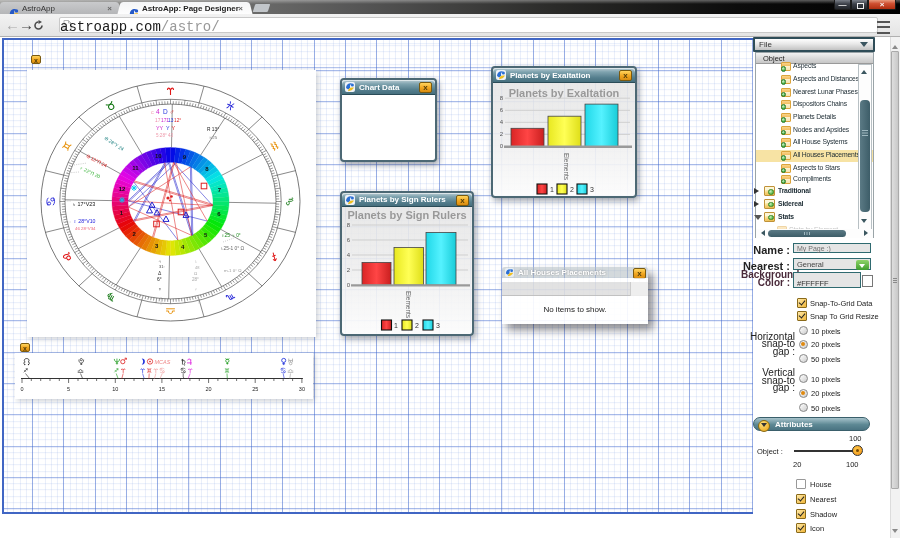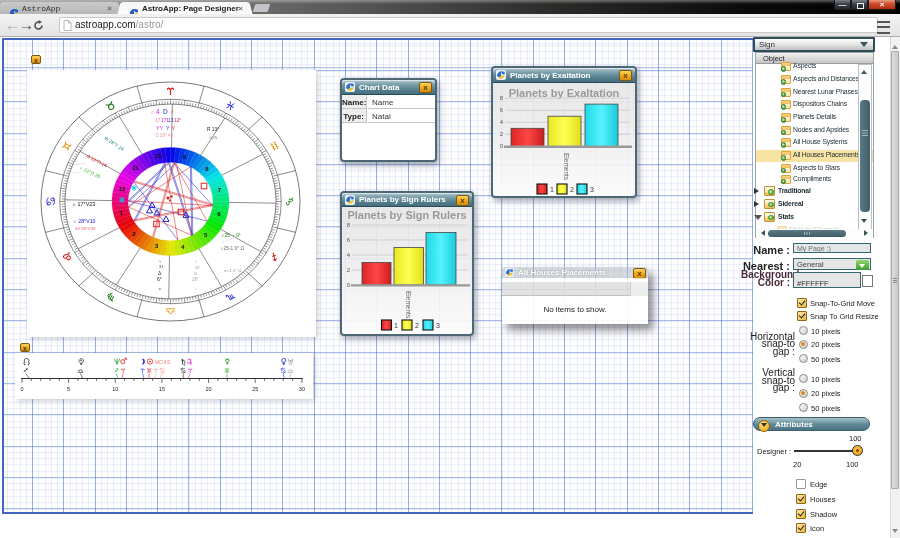--- a/index.html
+++ b/index.html
@@ -4,34 +4,34 @@
 html,body{margin:0;padding:0;}
 body{width:900px;height:538px;overflow:hidden;position:relative;font-family:"Liberation Sans",sans-serif;background:#fff;}
 .abs{position:absolute;}
 
 #titlebar{left:0;top:0;width:900px;height:14px;background:linear-gradient(90deg,#9a9a98 0%,#7d7d7b 18%,#555 40%,#2a2a28 62%,#0c0c0c 82%,#000 100%);}
 #titlebar:before{content:"";position:absolute;left:0;top:0;width:100%;height:4px;background:linear-gradient(180deg,rgba(255,255,255,.35),rgba(255,255,255,0));}
 .tab{position:absolute;top:2px;height:12px;border-radius:4px 4px 0 0;}
 .tab:before{content:"";position:absolute;left:-3px;top:0;width:8px;height:100%;background:inherit;transform:skewX(-14deg);border-radius:3px 0 0 0;}
 .tab:after{content:"";position:absolute;right:-3px;top:0;width:8px;height:100%;background:inherit;transform:skewX(14deg);border-radius:0 3px 0 0;}
 #tab1{left:2px;width:115px;background:linear-gradient(180deg,#c9cacc,#b5b6b8);}
-#tab1 .tt{color:#333;font-family:Liberation Mono, monospace;}
+#tab1 .tt{color:#333;}
 #tab2{left:122px;width:126px;background:linear-gradient(180deg,#f4f5f6,#fdfdfd);}
 .tab .fav{position:absolute;left:7px;top:2px;}
 .tt{position:absolute;left:20px;top:2px;font-size:8px;color:#222;white-space:nowrap;}
 .tclose{position:absolute;right:5px;top:2px;font-size:8px;color:#666;font-weight:bold;}
 #newtab{left:254px;top:4px;width:15px;height:8px;background:#c2c6ca;transform:skewX(-18deg);border-radius:1px;}
 .winbtn{top:0;height:10px;border:1px solid #1b1b1b;border-top:none;box-sizing:border-box;}
 #wmin{left:834px;width:17px;background:linear-gradient(180deg,#7a7f88,#3c4048 45%,#23262b);border-radius:0 0 0 2px;}
 #wmax{left:851px;width:17px;background:linear-gradient(180deg,#7a7f88,#3c4048 45%,#23262b);}
 #wclose{left:868px;width:28px;background:linear-gradient(180deg,#e89b7e,#cf5032 40%,#b02d0f);border-radius:0 0 2px 0;}
 .wglyph{position:absolute;color:#f5f5f5;font-size:8px;font-weight:bold;line-height:10px;width:100%;text-align:center;}
 #toolbar{left:0;top:14px;width:900px;height:23px;background:linear-gradient(180deg,#f2f2f2,#e4e4e4);border-bottom:1px solid #b0b0b0;box-sizing:border-box;}
 #urlbox{left:59px;top:17px;width:819px;height:16px;background:#fff;border:1px solid #c9c9c9;border-radius:2px;box-sizing:border-box;}
-#urltext{left:75px;top:19px;font-size:10px;color:#1a1a1a;}
+#urltext{left:60px;top:19px;font-size:14px;color:#1a1a1a;font-family:Liberation Mono, monospace;}
 #urltext span{color:#999;}
 .navarrow{top:19px;font-size:13px;font-weight:bold;}
 #hamburger{left:877px;top:21px;width:13px;height:9px;border-top:2px solid #555;border-bottom:2px solid #555;}
 #hamburger:before{content:"";position:absolute;left:0;top:3px;width:13px;height:2px;background:#555;}
 
 #canvas{left:0;top:37px;width:890px;height:501px;background:#fff;}
 #gridborder{left:2px;top:38px;width:753px;height:476px;border:2px solid #4166c4;box-sizing:border-box;}
 #grid{left:0px;top:0px;width:749px;height:472px;
 background:
  repeating-linear-gradient(to right, rgba(62,102,205,.48) 0 1px, transparent 1px 31.3px),
@@ -491,26 +491,20 @@
  <div class="phead">
       <svg style="position:absolute;left:3px;top:2px;" width="10" height="10" viewBox="0 0 10 10">
         <rect width="10" height="10" rx="2" fill="#eef2f8"></rect>
         <path d="M1,6 C1,2.5 4,0.8 7,1.5 C5.2,2.5 4.6,4 5.2,5.8 L3.2,7.5 Z" fill="#2b6fd4"></path>
         <path d="M3,9.2 C3.2,6.5 5.5,4.8 9,5.6 C7.8,7.8 5.8,9.2 3,9.2 Z" fill="#f0c020"></path>
         <circle cx="7.4" cy="3" r="1.5" fill="#2b6fd4"></circle>
       </svg>
       <span class="ptitle">Chart Data</span>
       <span class="xbtn" style="right:3px;top:1.5px;"></span>
     </div>
- <div style="position:absolute;left:0;top:15px;width:100%;height:29px;font-size:8px;">
-  <div style="position:absolute;left:0;top:0;width:25px;height:14px;background:#ededed;border-right:1px solid #c4c4c4;border-bottom:1px solid #c4c4c4;text-align:right;font-weight:bold;color:#222;padding:2.5px 2px 0 0;box-sizing:border-box;">Name:</div>
-  <div style="position:absolute;left:26px;top:0;width:67px;height:14px;border-bottom:1px solid #c4c4c4;color:#333;padding:2.5px 0 0 4px;box-sizing:border-box;">Name</div>
-  <div style="position:absolute;left:0;top:14px;width:25px;height:14px;background:#ededed;border-right:1px solid #c4c4c4;border-bottom:1px solid #c4c4c4;text-align:right;font-weight:bold;color:#222;padding:2.5px 2px 0 0;box-sizing:border-box;">Type:</div>
-  <div style="position:absolute;left:26px;top:14px;width:67px;height:14px;border-bottom:1px solid #c4c4c4;color:#333;padding:2.5px 0 0 4px;box-sizing:border-box;">Natal</div>
- </div>
 </div>
 
 <div class="panel" style="left:491px;top:66px;width:146px;height:132px;background:linear-gradient(180deg,rgba(228,228,228,.9) 0%,rgba(238,238,238,.88) 55%,rgba(252,252,252,.95) 100%);">
  <div class="phead">
       <svg style="position:absolute;left:3px;top:2px;" width="10" height="10" viewBox="0 0 10 10">
         <rect width="10" height="10" rx="2" fill="#eef2f8"></rect>
         <path d="M1,6 C1,2.5 4,0.8 7,1.5 C5.2,2.5 4.6,4 5.2,5.8 L3.2,7.5 Z" fill="#2b6fd4"></path>
         <path d="M3,9.2 C3.2,6.5 5.5,4.8 9,5.6 C7.8,7.8 5.8,9.2 3,9.2 Z" fill="#f0c020"></path>
         <circle cx="7.4" cy="3" r="1.5" fill="#2b6fd4"></circle>
       </svg>
@@ -619,21 +613,21 @@
  <span class="xbtn" style="right:2px;top:0.5px;"></span>
  <div style="position:absolute;left:0;top:10.5px;width:100%;height:4.5px;background:rgba(255,255,255,.8);"></div>
  <div style="position:absolute;left:0;top:15px;width:100%;height:14px;background:rgba(222,222,222,.88);border-bottom:1px solid rgba(190,190,190,.9);box-sizing:border-box;"></div>
  <div style="position:absolute;right:0;top:15px;width:18px;height:14px;background:rgba(240,240,240,.9);border-left:1px solid rgba(200,200,200,.9);box-sizing:border-box;"></div>
  <div style="position:absolute;left:0;top:29px;width:100%;height:28px;background:rgba(255,255,255,.9);"></div>
  <div style="position:absolute;left:0;top:38px;width:100%;text-align:center;font-size:8px;color:#222;">No items to show.</div>
 </div>
 
 <div class="abs" id="sidebg"></div>
 <div class="abs" id="filedd">
-    <span>Sign</span>
+    <span>File</span>
     <b></b>
   </div>
 <div class="abs" id="tree"></div>
 <div class="abs" id="objhead">
     <span>Object</span>
   </div>
 <div class="trow" style="top:61px;">
     <span class="ticon"></span>
     <span class="txt">Aspects</span>
   </div>
@@ -701,21 +695,21 @@
 <div class="abs" id="thtumb"></div>
 <span class="tri rt" style="left:864px;top:230px;"></span>
 <div class="flabel" style="left:740px;top:244px;width:50px;">Name :</div>
 <div class="finput" style="left:793px;top:242.5px;width:78px;height:10px;font-size:7px;color:#707070;">My Page :)</div>
 <div class="flabel" style="left:740px;top:259.5px;width:50px;">Nearest :</div>
 <div class="finput" style="left:793px;top:257.5px;width:78px;height:12px;color:#444;">General<span id="catbtn"></span></div>
 <div class="glabel" style="left:741px;top:271px;width:49px;color:#4a2a3a;font-weight:bold;">Background<br>Color :</div>
 <div class="finput" style="left:793px;top:272px;width:68px;height:16px;color:#333;padding-top:6px;">#FFFFFF</div>
 <div class="abs" style="left:862px;top:274.5px;width:11px;height:12px;background:#fff;border:1px solid #777;box-sizing:border-box;"></div>
 <span class="cb" style="left:796.6px;top:297.7px;"></span>
-<span class="cblabel" style="left:810px;top:298.5px;">Snap-To-Grid Move</span>
+<span class="cblabel" style="left:810px;top:298.5px;">Snap-To-Grid Data</span>
 <span class="cb" style="left:796.6px;top:311px;"></span>
 <span class="cblabel" style="left:810px;top:312px;">Snap To Grid Resize</span>
 <div class="glabel" style="left:740px;top:332.5px;width:55px;">Horizontal<br>snap-to<br>gap :</div>
 <span class="radio" style="left:798.5px;top:326px;"></span>
 <span class="rlabel" style="left:811px;top:326.5px;">10 pixels</span>
 <span class="radio sel" style="left:798.5px;top:339.5px;"></span>
 <span class="rlabel" style="left:811px;top:340px;">20 pixels</span>
 <span class="radio" style="left:798.5px;top:354px;"></span>
 <span class="rlabel" style="left:811px;top:354.5px;">50 pixels</span>
 <div class="glabel" style="left:740px;top:369px;width:55px;">Vertical<br>snap-to<br>gap :</div>
@@ -723,25 +717,25 @@
 <span class="rlabel" style="left:811px;top:374.5px;">10 pixels</span>
 <span class="radio sel" style="left:798.5px;top:388.5px;"></span>
 <span class="rlabel" style="left:811px;top:389px;">20 pixels</span>
 <span class="radio" style="left:798.5px;top:403px;"></span>
 <span class="rlabel" style="left:811px;top:403.5px;">50 pixels</span>
 <div class="abs" id="attrbar">
     <span class="ab"></span>
     <span>Attributes</span>
   </div>
 <span class="slbl" style="left:849px;top:434px;">100</span>
-<span class="slbl" style="left:757px;top:446.5px;">Designer :</span>
+<span class="slbl" style="left:757px;top:446.5px;">Object :</span>
 <div class="abs" id="slider"></div>
 <div class="abs" id="knob"></div>
 <span class="slbl" style="left:793px;top:459.5px;">20</span>
 <span class="slbl" style="left:846px;top:459.5px;">100</span>
 <span class="cb un" style="left:795.6px;top:479.4px;"></span>
-<span class="cblabel" style="left:810px;top:480.4px;">Edge</span>
+<span class="cblabel" style="left:810px;top:480.4px;">House</span>
 <span class="cb" style="left:795.6px;top:494.4px;"></span>
-<span class="cblabel" style="left:810px;top:495.4px;">Houses</span>
+<span class="cblabel" style="left:810px;top:495.4px;">Nearest</span>
 <span class="cb" style="left:795.6px;top:508.8px;"></span>
 <span class="cblabel" style="left:810px;top:509.8px;">Shadow</span>
 <span class="cb" style="left:795.6px;top:523px;"></span>
 <span class="cblabel" style="left:810px;top:524px;">Icon</span>
 
 </body></html>

